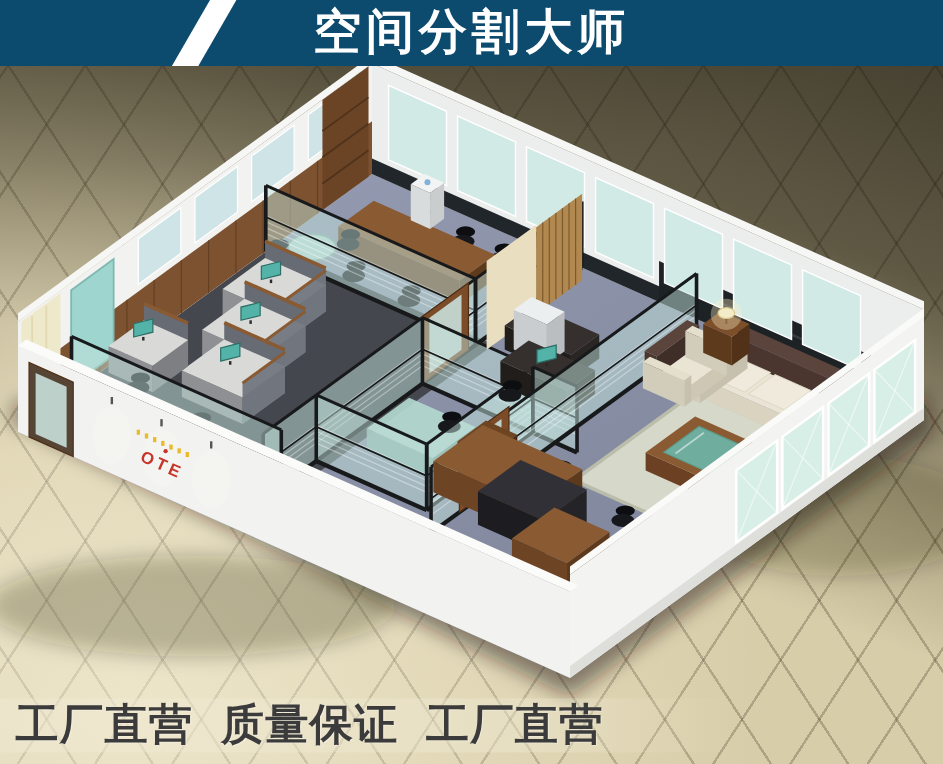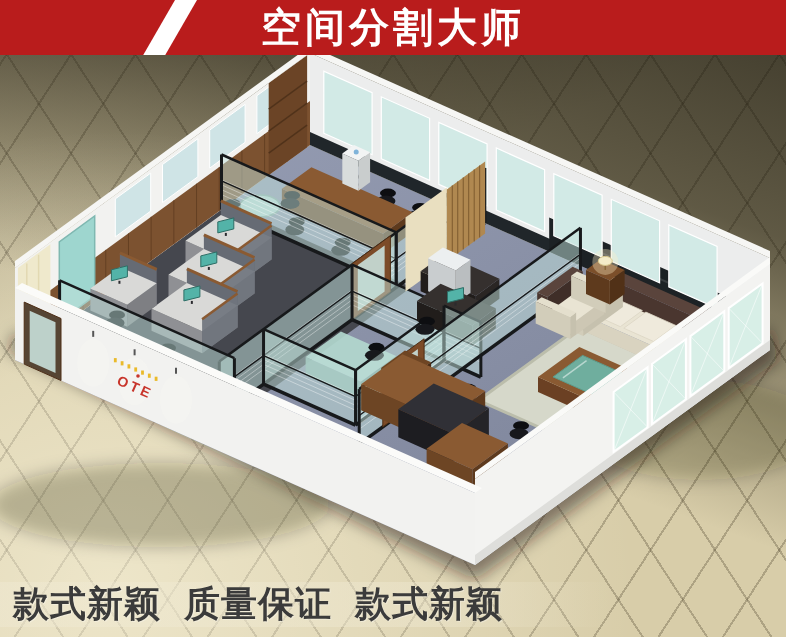--- a/index.html
+++ b/index.html
@@ -8,21 +8,21 @@
   
   .floor-bg{position:absolute;inset:0;background-color:#d8cda9;
     background-image:
       radial-gradient(ellipse at 14% 92%, rgba(255,250,228,0.55), rgba(255,250,228,0) 55%),
       linear-gradient(200deg, rgba(24,21,11,0.80) 0%, rgba(33,29,16,0.66) 26%, rgba(58,52,32,0.30) 46%, rgba(0,0,0,0) 60%),
       linear-gradient(155deg, rgba(45,42,32,0.45) 0%, rgba(45,42,32,0.22) 16%, rgba(0,0,0,0) 38%),
       repeating-linear-gradient(57deg, rgba(74,64,42,0) 0px, rgba(74,64,42,0) 52px, rgba(74,64,42,0.30) 52px, rgba(74,64,42,0.30) 54px),
       repeating-linear-gradient(-57deg, rgba(74,64,42,0) 0px, rgba(74,64,42,0) 52px, rgba(74,64,42,0.30) 52px, rgba(74,64,42,0.30) 54px);}
   svg.office{position:absolute;left:0;top:0;pointer-events:none;}
   
-  .banner{position:absolute;left:0;top:0;width:786px;height:55px;background:#b91c1c;}
+  .banner{position:absolute;left:0;top:0;width:786px;height:55px;background:#0c4a6e;}
   .banner .stripe{position:absolute;left:175px;top:0;width:22px;height:55px;background:#fff;
     transform:skewX(-30deg);transform-origin:top left;}
   .banner .title{position:absolute;left:0;top:0;width:100%;height:55px;line-height:55px;
     text-align:center;color:#fff;font-size:40px;font-weight:900;letter-spacing:4px;}
   
   .footer{position:absolute;left:0;top:582px;width:786px;height:45px;
     background:linear-gradient(90deg, rgba(240,234,212,0.45) 0%, rgba(240,234,212,0.40) 55%, rgba(240,234,212,0) 78%);
     display:flex;align-items:center;}
   .footer .slogan{margin-left:13px;font-size:36px;font-weight:900;color:#3B3B3B;
     letter-spacing:1px;word-spacing:12px;text-shadow:1px 1px 0 rgba(255,255,255,0.30);}
@@ -411,15 +411,15 @@
         <circle cx="138" cy="376" r="1.8" fill="#C8352B"></circle>
       </g>
   </svg>
 
   <div class="banner">
     <div class="stripe"></div>
     <div class="title">空间分割大师</div>
   </div>
 
   <div class="footer">
-    <div class="slogan">款式新颖 质量保证 款式新颖</div>
+    <div class="slogan">工厂直营 质量保证 工厂直营</div>
   </div>
 </div>
 
 </body></html>

